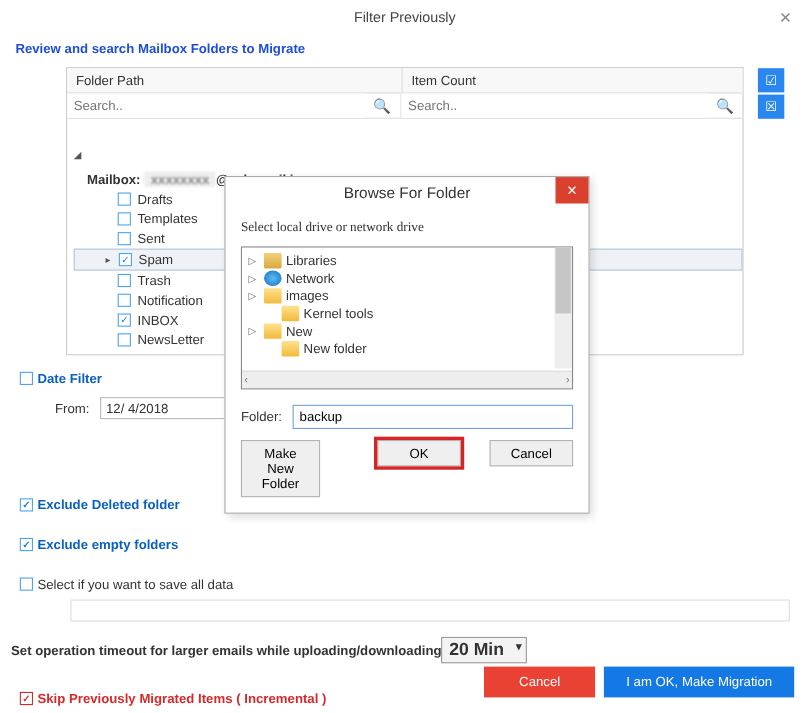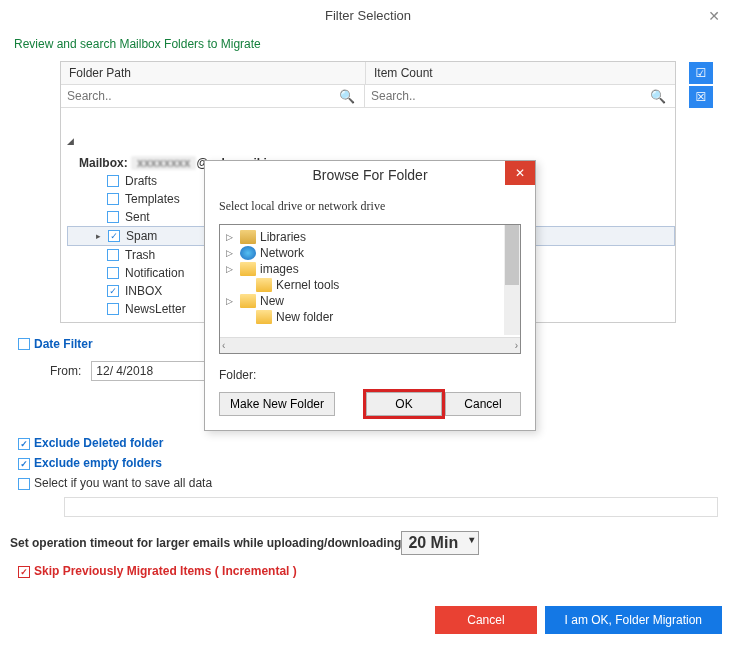--- a/index.html
+++ b/index.html
@@ -21,22 +21,22 @@
     font-size: 13px;
   }
   .close-x {
     position: absolute;
     top: 8px; right: 16px;
     color: #888;
     font-size: 14px;
     cursor: pointer;
   }
   .review-label {
-    color: #15803d;
-    font-weight: normal;
+    color: #1d4ed8;
+    font-weight: bold;
     padding: 6px 14px;
   }
   .folders-table {
     margin: 4px 60px 8px 60px;
     border: 1px solid #ccc;
     position: relative;
   }
   .tbl-header {
     display: flex;
     background: #f8f8f8;
@@ -90,21 +90,21 @@
   .dcbx {
     width: 12px; height: 12px; border: 1px solid #4aa4f0;
     display: inline-flex; align-items: center; justify-content: center;
     margin-right: 4px; font-size: 9px; color: #1d78d6; background:#fff;
   }
   .dcbx.checked::after { content:"✓"; }
   .date-input {
     border: 1px solid #bbb; padding: 2px 4px; width: 120px;
     background:#fff; display:inline-block;
   }
-  .check-row { padding: 3px 18px; color: #0a5fbf; font-weight: bold; display:flex; align-items:flex-end; }
+  .check-row { padding: 3px 18px; color: #0a5fbf; font-weight: bold; display:flex; align-items:center;margin-top:16px; }
   .check-row.red { color: #d62a2a; }
   .check-row.plain { color: #333; font-weight: normal; }
   .timeout-row {
     padding: 14px 10px 6px 10px;
     display:flex; align-items:center; 
     color:#333; font-weight:bold;
   }
   .dropdown {
     border:1px solid #999; background:#f4f4f4;
     padding:2px 20px 2px 6px; font-size:16px; position:relative;
@@ -174,40 +174,40 @@
   .fi { width:16px; height:14px; display:inline-block; }
   .fi-lib { background:linear-gradient(#f2d07a,#d9a93e); border-radius:1px; }
   .fi-net { background:radial-gradient(#55bff2,#1e6cc0); border-radius:50%; }
   .fi-folder { background:linear-gradient(#ffe18e,#f2bb3a); border-radius:1px; }
   .dlg-folder-row {
     display:flex; align-items:center; gap:10px; margin:14px 0 10px 0;
   }
   .dlg-folder-row input {
     flex:1; border:1px solid #6fa3e2; padding:3px 5px; font-size:12px;
   }
-  .dlg-buttons { display:flex; gap:3px; align-items:flex-end; }
+  .dlg-buttons { display:flex; gap:26px; align-items:flex-start; }
   .dlg-btn {
     background:#efefef; border:1px solid #b3b3b3;
     padding:4px 10px; font-size:12px; min-width:70px;
   }
   .dlg-btn.ok {
     outline:3px solid #d62323; outline-offset:0;
     min-width:76px;
   }
   .dlg-btn.cancel { min-width:76px; }
   .dlg-spacer { flex:1; }
   .blurred {
     color:#888; background: #eee; padding:0 6px; border-radius:2px;
     filter: blur(1px);
   }
 </style>
 </head>
 <body>
 
-<div class="window-title">Filter Selection</div>
+<div class="window-title">Filter Previously</div>
 <span class="close-x">✕</span>
 
 <div class="review-label">Review and search Mailbox Folders to Migrate</div>
 
 <div class="folders-table">
   <div class="folder-sidebtn">
     <div>☑</div>
     <div>☒</div>
   </div>
   <div class="tbl-header">
@@ -301,21 +301,21 @@
   <span class="dropdown">20 Min</span>
 </div>
 
 <div class="check-row red">
   <span class="dcbx checked" style="border-color:#d62a2a;color:#d62a2a"></span>
   <span>Skip Previously Migrated Items ( Incremental )</span>
 </div>
 
 <div class="footer">
   <button class="btn-cancel">Cancel</button>
-  <button class="btn-start">I am OK, Folder Migration</button>
+  <button class="btn-start">I am OK, Make Migration</button>
 </div>
 
 <div class="dialog">
   <div class="dlg-titlebar">
     <span>Browse For Folder</span>
     <span class="dlg-close">✕</span>
   </div>
   <div class="dlg-body">
     <div class="dlg-instr">Select local drive or network drive</div>
     <div class="dlg-tree">
@@ -352,20 +352,21 @@
       <div class="dlg-tree-scroll">
           <div class="thumb"></div>
         </div>
       <div class="dlg-tree-scrollh">
           <span>‹</span>
           <span>›</span>
         </div>
     </div>
     <div class="dlg-folder-row">
       <span>Folder:</span>
+      <input value="backup" style="">
     </div>
     <div class="dlg-buttons">
       <button class="dlg-btn">Make New Folder</button>
       <span class="dlg-spacer"></span>
       <button class="dlg-btn ok">OK</button>
       <button class="dlg-btn cancel">Cancel</button>
     </div>
   </div>
 </div>
 

